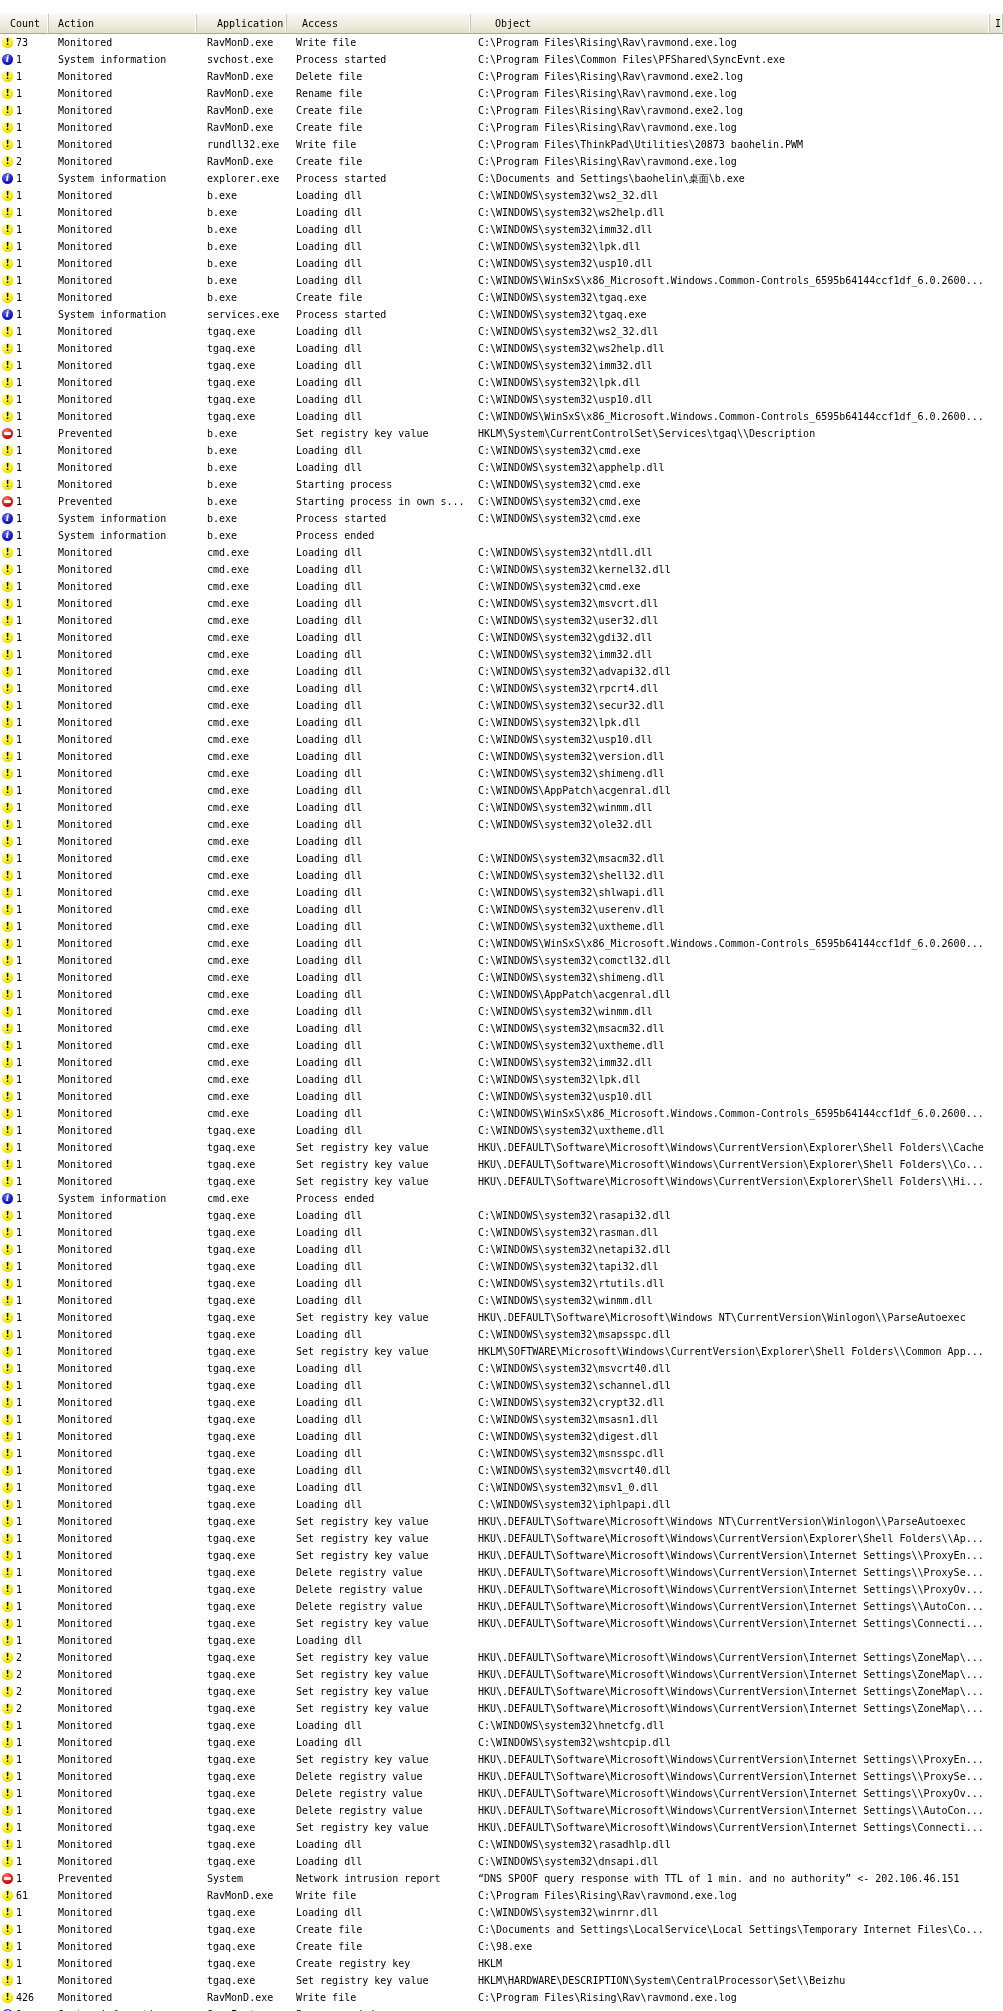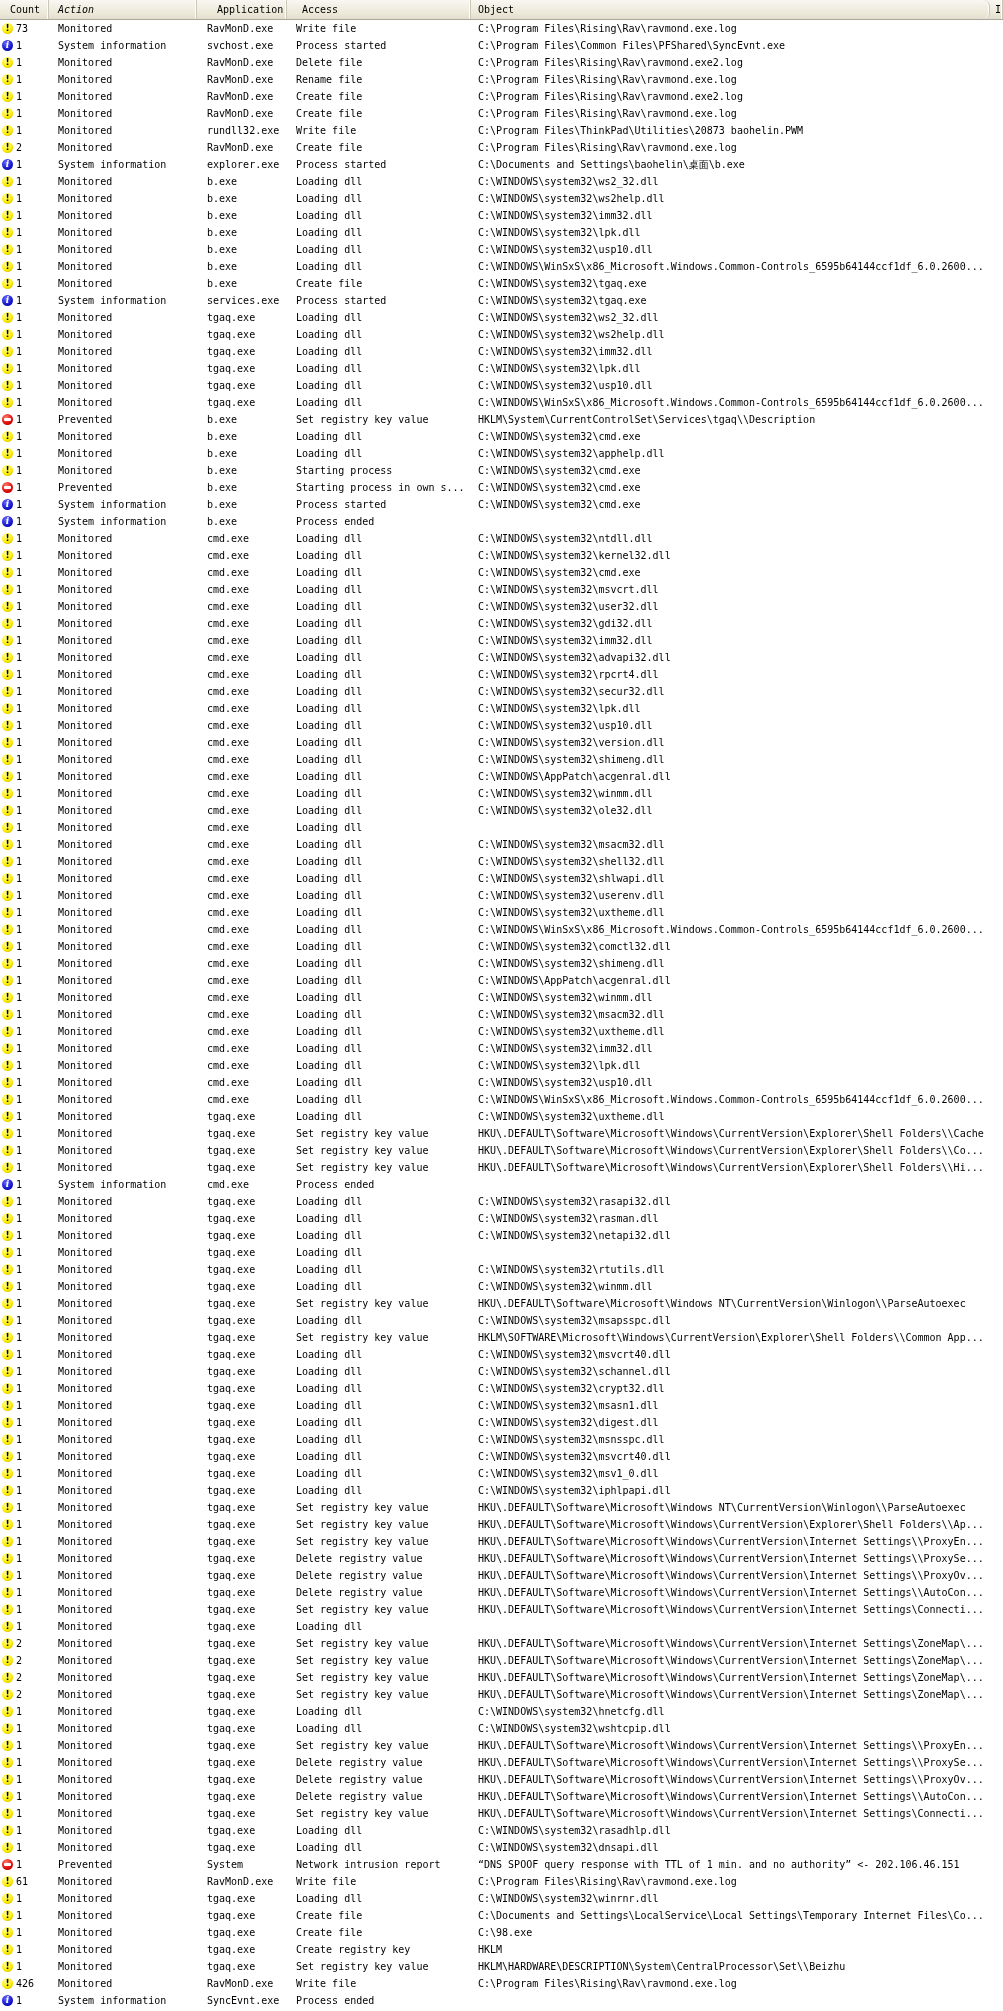--- a/index.html
+++ b/index.html
@@ -4,31 +4,32 @@
 <style>
   html,body{margin:0;padding:0;background:#fff;}
   .viewport{
     width:1003px;height:2011px;overflow:hidden;background:#fff;
     font-family:"DejaVu Sans Mono", monospace;font-size:10px;color:#000;
   }
   .lv-header{
     display:grid;grid-template-columns:49px 148px 90px 184px 519px 13px;
     height:19px;border-bottom:1px solid #aca899;
     background:linear-gradient(#f8f7f2,#ece9d8 70%,#e2ded0);
+    margin-top:14px;
   }
   .lv-header .hcell{
     display:flex;align-items:center;white-space:nowrap;overflow:hidden;
     border-right:1px solid #cbc7b8;box-shadow:inset -1px 0 0 #fdfdfb;
     height:19px;
   }
   .h-count{padding-left:10px;}
-  .h-action{padding-left:9px;font-style:italic;}
+  .h-action{padding-left:9px;}
   .h-application{padding-left:20px;}
   .h-access{padding-left:15px;}
-  .h-object{padding-left:7px;border-radius:6px;}
+  .h-object{padding-left:24px;}
   .h-info{padding-left:5px;border-right:none;}
   .rows{background:#fff;}
   .row{
     display:grid;grid-template-columns:49px 148px 90px 184px 519px 13px;
     height:17px;align-items:center;background:#fff;
   }
   .cell{white-space:nowrap;overflow:hidden;line-height:17px;}
   .c-count{display:flex;align-items:center;}
   .c-action{padding-left:9px;}
   .c-application{padding-left:10px;}
@@ -862,20 +863,21 @@
         <div class="cell c-info"></div>
       </div>
       <div class="row">
         <div class="cell c-count">
           <span class="icon warn">!</span>
           <span>1</span>
         </div>
         <div class="cell c-action">Monitored</div>
         <div class="cell c-application">tgaq.exe</div>
         <div class="cell c-access">Loading dll</div>
+        <div class="cell c-object">C:\WINDOWS\system32\tapi32.dll</div>
         <div class="cell c-info"></div>
       </div>
       <div class="row">
         <div class="cell c-count">
           <span class="icon warn">!</span>
           <span>1</span>
         </div>
         <div class="cell c-action">Monitored</div>
         <div class="cell c-application">tgaq.exe</div>
         <div class="cell c-access">Loading dll</div>

